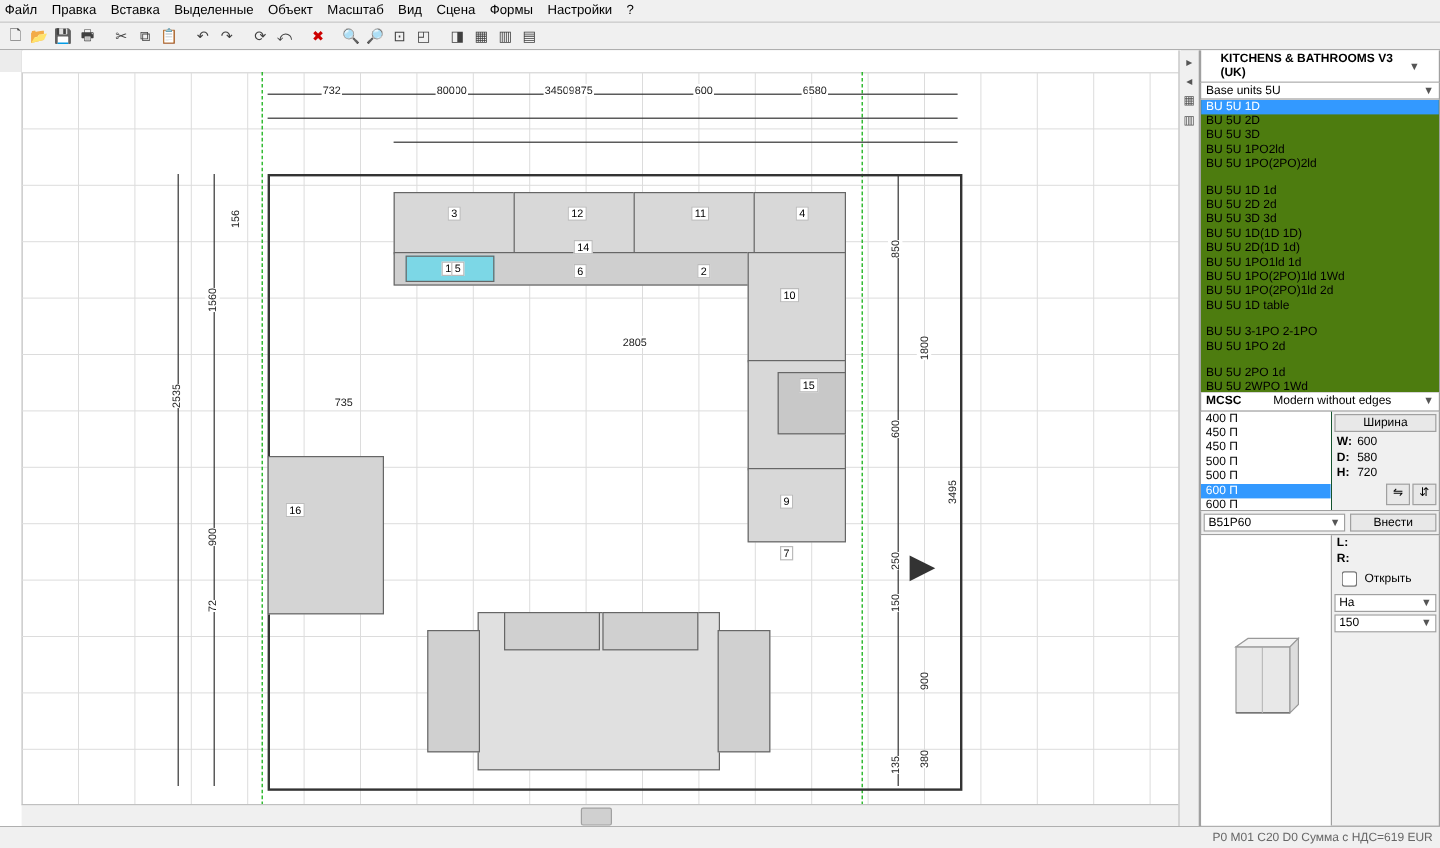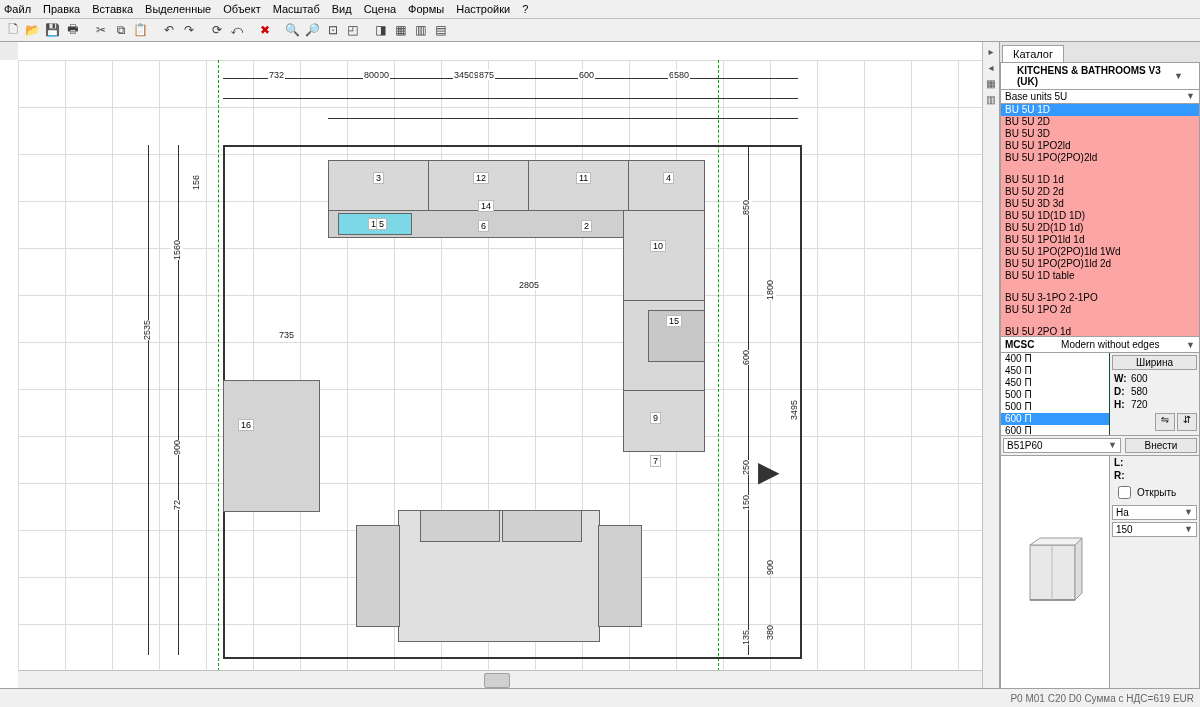--- a/index.html
+++ b/index.html
@@ -16,21 +16,21 @@
   .grid{position:absolute;inset:0;background-image:linear-gradient(#dcdcdc 1px,transparent 1px),linear-gradient(90deg,#dcdcdc 1px,transparent 1px);background-size:47px 47px;background-position:0 0}
   .hscroll{position:absolute;left:18px;right:0;bottom:0;height:18px;background:#F0F0F0;border-top:1px solid #c0c0c0}
   .hscroll .thumb{position:absolute;top:2px;left:466px;width:24px;height:13px;background:#d0d0d0;border:1px solid #a0a0a0;border-radius:2px}
   .vtools{position:absolute;top:42px;right:200px;bottom:18px;width:16px;background:#F0F0F0;border-left:1px solid #c0c0c0;border-right:1px solid #c0c0c0;display:flex;flex-direction:column;gap:2px;padding-top:4px;align-items:center}
   .vtools div{width:14px;height:14px;font-size:10px;text-align:center;color:#555}
   .side-panel{position:absolute;top:42px;right:0;width:200px;bottom:18px;background:#F0F0F0;border-left:1px solid #a0a0a0;display:flex;flex-direction:column}
   .tab-row{height:20px;background:#e4e4e4;display:flex;align-items:flex-end;border-bottom:1px solid #a0a0a0}
   .tab{padding:2px 10px;background:#fff;border:1px solid #a0a0a0;border-bottom:none;font-size:11px;margin-left:2px}
   .cat-title{background:#fff;border:1px solid #a0a0a0;border-top:none;padding:2px 16px;font-weight:bold;font-size:10px;display:flex;justify-content:space-between;align-items:center}
   .drop-line{background:#fff;border:1px solid #a0a0a0;border-top:none;padding:1px 4px;font-size:10px;display:flex;justify-content:space-between;align-items:flex-start}
-  .list{flex:1;background:#fca5a5;border:1px solid #a0a0a0;border-top:none;overflow-y:auto;font-size:10px;line-height:12px;position:relative}
+  .list{flex:1;background:#4d7c0f;border:1px solid #a0a0a0;border-top:none;overflow-y:auto;font-size:10px;line-height:12px;position:relative}
   .list div{padding:0 4px;white-space:nowrap}
   .list .sel{background:#3399ff;color:#fff}
   .list .gap{height:10px}
   .mcsc-row{background:#fff;border:1px solid #a0a0a0;border-top:none;padding:2px 4px;font-size:10px;display:flex;align-items:center;justify-content:space-between}
   .mcsc-row span:first-child{font-weight:bold}
   .size-list{grid-row:1/4;background:#fff;border-right:1px solid #14532d;font-size:10px;line-height:12px;height:82px;overflow-y:auto}
   .size-list div{padding:0 4px}
   .size-list .sel{background:#3399ff;color:#fff}
   .btn{background:#E8E8E8;border:1px solid #a0a0a0;font-size:10px;text-align:center;padding:1px 0;margin:2px}
   .kv{font-size:10px;display:flex;gap:3px;align-items:center;padding:1px 4px}
@@ -192,23 +192,20 @@
 </div>
 
 <div class="vtools">
   <div>▸</div>
   <div>◂</div>
   <div>▦</div>
   <div>▥</div>
 </div>
 
 <div class="side-panel">
-  <div class="tab-row">
-      <div class="tab">Каталог</div>
-    </div>
   <div class="cat-title">
       <span>KITCHENS &amp; BATHROOMS V3 (UK)</span>
       <span class="caret">▼</span>
     </div>
   <div class="drop-line">
       <span>Base units 5U</span>
       <span class="caret">▼</span>
     </div>
   <div class="list" id="cat-list">
       <div class="sel">BU 5U 1D</div>

